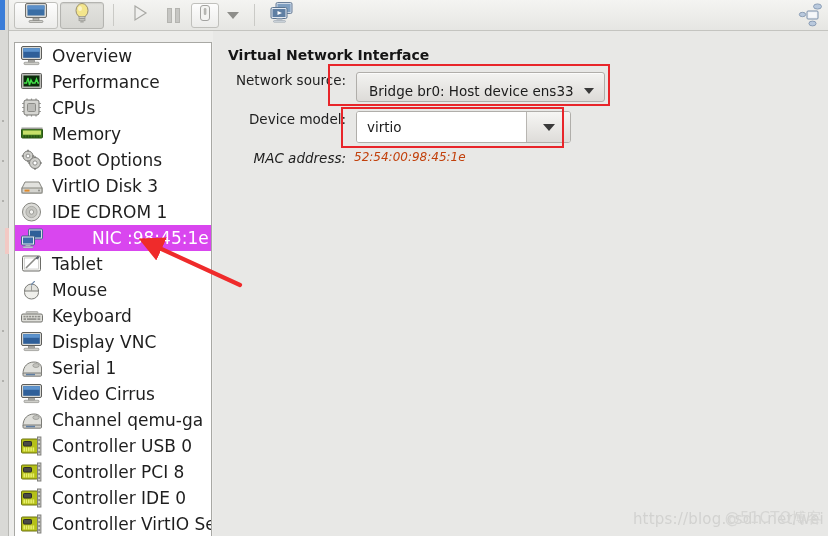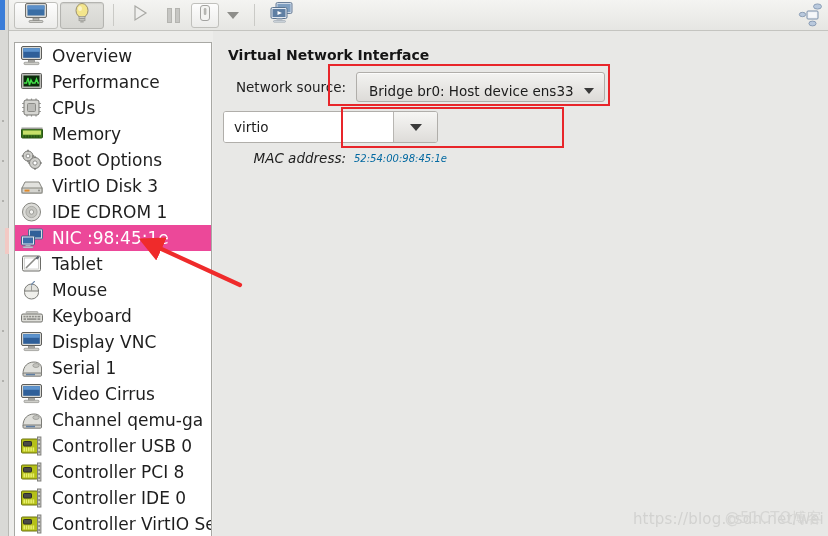--- a/index.html
+++ b/index.html
@@ -127,22 +127,23 @@
   .hw-item {
     display: flex;
     align-items: center;
     height: 26px;
     padding-left: 5px;
     color: #1e1e1e;
     font-size: 17px;
     white-space: nowrap;
   }
   .hw-item.selected {
-    background: #ec4899;
+    background: #d946ef;
     color: #ffffff;
+    gap: 40px;
   }
   .hw-icon {
     width: 24px; height: 22px;
     margin-right: 8px;
     flex: 0 0 24px;
     display: flex;
     align-items: center;
     justify-content: center;
   }
   .hw-label { line-height: 26px; }
@@ -157,21 +158,20 @@
   .detail-title {
     position: absolute;
     left: 15px; top: 16px;
     font-size: 14px;
     font-weight: bold;
     color: #151515;
   }
   .form-row {
     position: absolute;
     display: flex;
-    align-items: center;
   }
   .form-label {
     font-size: 13.5px;
     color: #1e1e1e;
     text-align: right;
   }
 
   
   .combo-btn {
     height: 30px;
@@ -221,22 +221,22 @@
     justify-content: center;
   }
   .combo-entry .drop .caret {
     width: 0; height: 0;
     border-left: 6px solid transparent;
     border-right: 6px solid transparent;
     border-top: 7px solid #3a3a3a;
   }
 
   .mac-value {
-    font-size: 10px;
-    color: #0369a1;
+    font-size: 12px;
+    color: #c2410c;
     margin-left: 8px;
   }
 
   
   .annot-box {
     position: absolute;
     border: 2px solid #e8252a;
     pointer-events: none;
   }
   .annot-arrow {
@@ -670,20 +670,21 @@
 
     <div class="form-row" style="left:0px; top:41px; width:420px;">
       <div class="form-label" style="width:133px;">Network source:</div>
       <div class="combo-btn" style="margin-left:10px;">
         <span>Bridge br0: Host device ens33</span>
         <span class="caret"></span>
       </div>
     </div>
 
     <div class="form-row" style="left:0px; top:80px; width:420px;">
+      <div class="form-label" style="width:133px;">Device model:</div>
       <div class="combo-entry" style="margin-left:10px; width:215px;">
         <div class="field">virtio</div>
         <div class="drop">
           <span class="caret"></span>
         </div>
       </div>
     </div>
 
     <div class="form-row" style="left:0px; top:119px; width:420px;font-style:italic;">
       <div class="form-label" style="width:133px;">MAC address:</div>

